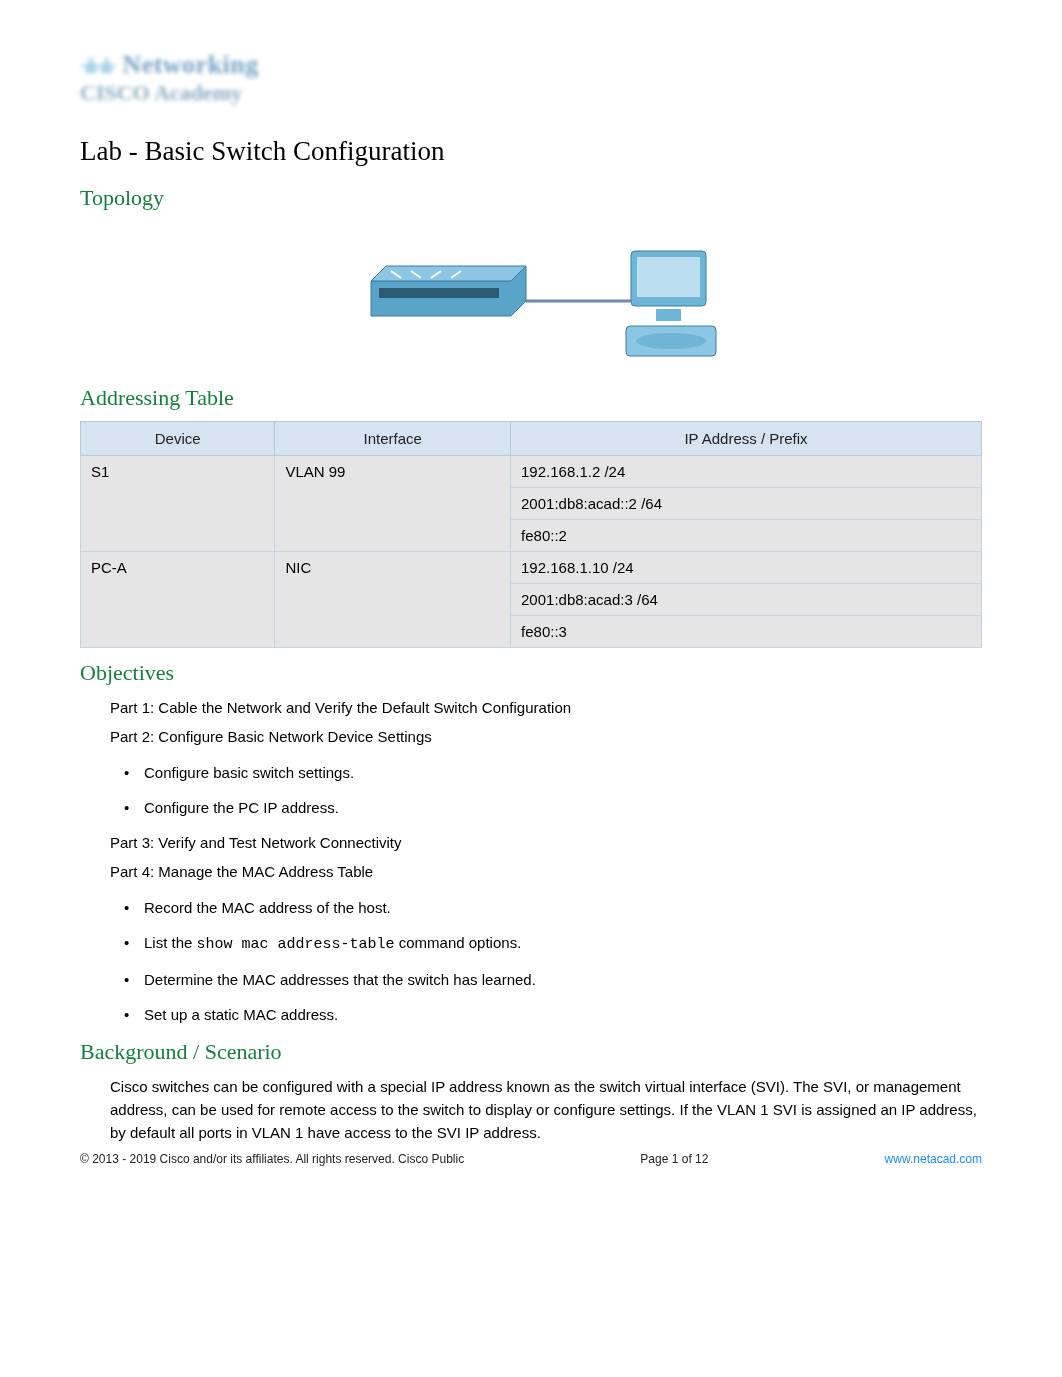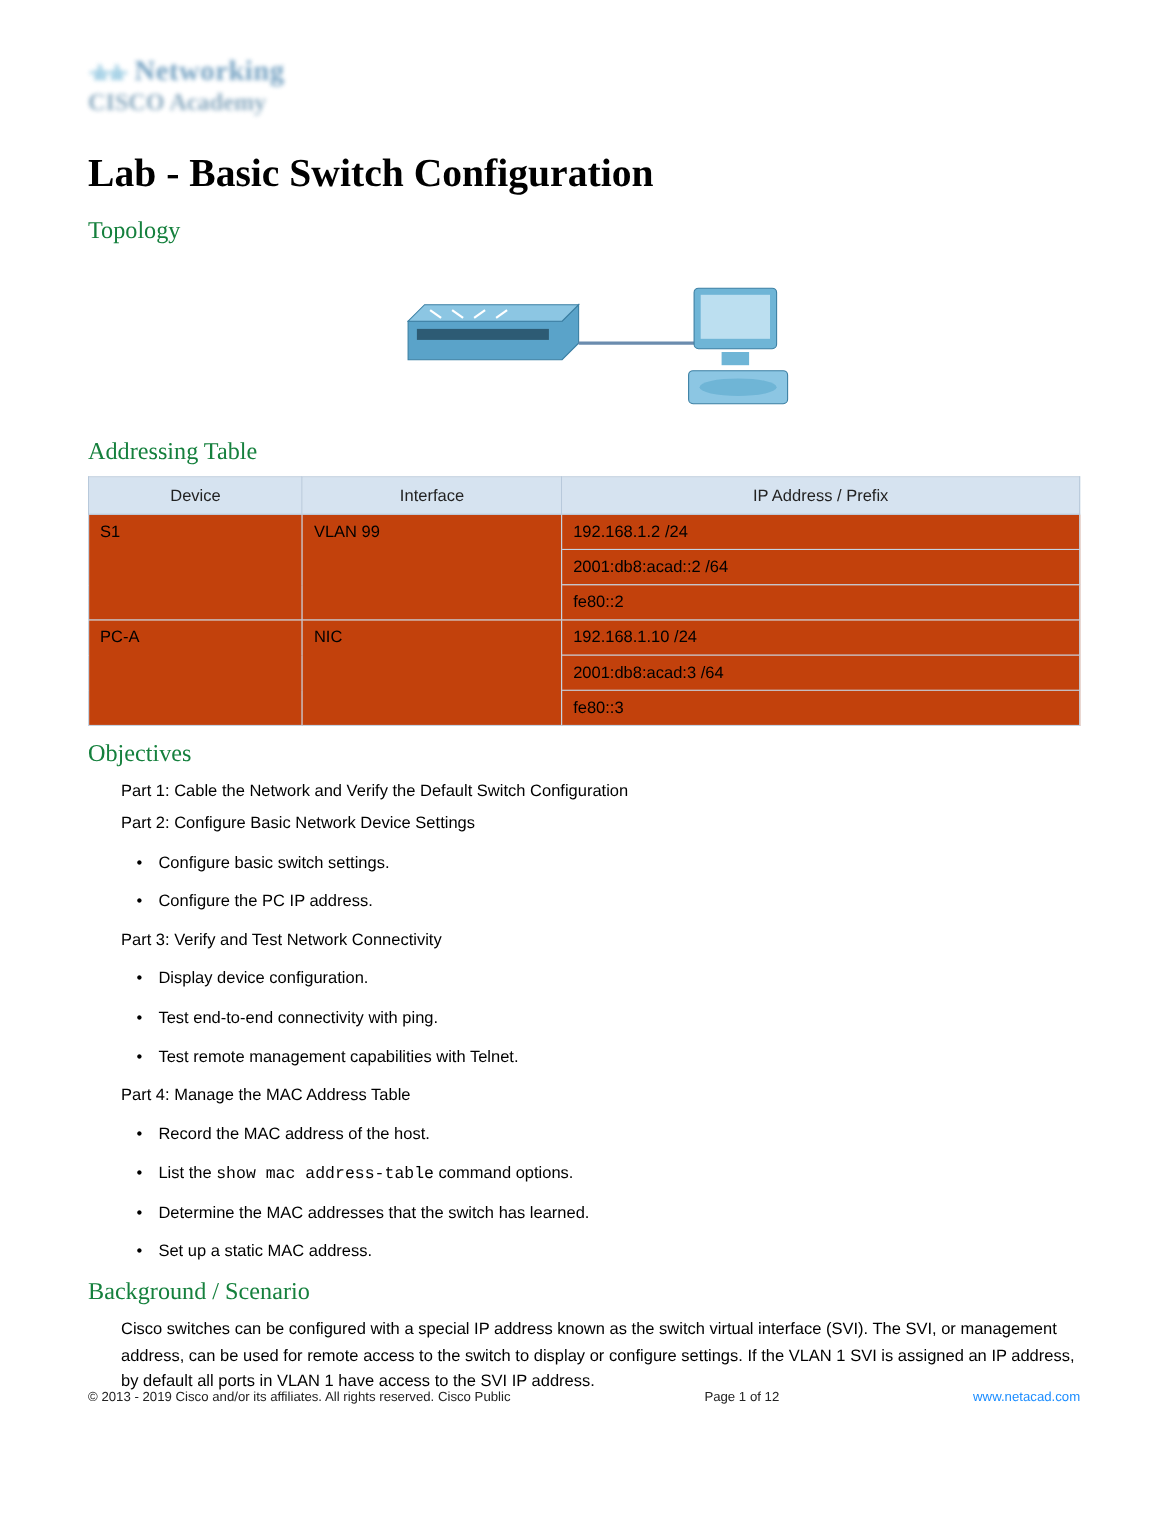--- a/index.html
+++ b/index.html
@@ -27,22 +27,22 @@
       color: #6db4d6;
       font-size: 20px;
       letter-spacing: -2px;
     }
     .logo-bottom {
       font-size: 22px;
       font-weight: bold;
       color: #5e8aa8;
     }
     h1.title {
-      font-size: 36px;
-      font-weight: bold;
+      font-size: 27px;
+      font-weight: normal;
       margin-bottom: 18px;
       color: #000;
     }
     h2.section {
       font-size: 22px;
       font-weight: normal;
       margin-top: 12px;
       margin-bottom: 10px;
       color: #15803d;
     }
@@ -65,21 +65,21 @@
       background: #d6e3f0;
       border: 1px solid #b8c9db;
       padding: 8px 10px;
       font-weight: normal;
       text-align: center;
       color: #222;
     }
     table.addr td {
       border: 1px solid #c5d3e2;
       padding: 7px 10px;
-      background: #c2410c;
+      background: #e5e5e5;
       vertical-align: top;
     }
     table.addr tr.subrow td {
       border-top: 1px solid #e8eef5;
     }
     .obj-body, .bg-body {
       padding-left: 30px;
       font-family: Arial, sans-serif;
       font-size: 15px;
       line-height: 1.55;
@@ -103,21 +103,21 @@
       content: "•";
       position: absolute;
       left: 0;
       top: 0;
     }
     .mono {
       font-family: 'Courier New', monospace;
     }
     .footer {
       position: absolute;
-      bottom: 20px;
+      bottom: 8px;
       left: 80px;
       right: 80px;
       font-family: Arial, sans-serif;
       font-size: 12px;
       color: #222;
       display: flex;
       justify-content: space-between;
     }
     .footer a {
       color: #1a8cff;
@@ -207,25 +207,20 @@
 <div class="obj-body">
   <div class="obj-part">Part 1: Cable the Network and Verify the Default Switch Configuration</div>
 
   <div class="obj-part">Part 2: Configure Basic Network Device Settings</div>
   <ul class="obj-list">
     <li>Configure basic switch settings.</li>
     <li>Configure the PC IP address.</li>
   </ul>
 
   <div class="obj-part">Part 3: Verify and Test Network Connectivity</div>
-  <ul class="obj-list">
-    <li>Display device configuration.</li>
-    <li>Test end-to-end connectivity with ping.</li>
-    <li>Test remote management capabilities with Telnet.</li>
-  </ul>
 
   <div class="obj-part">Part 4: Manage the MAC Address Table</div>
   <ul class="obj-list">
     <li>Record the MAC address of the host.</li>
     <li>
       <span>List the </span><span class="mono">show mac address-table</span><span> command options.</span>
     </li>
     <li>Determine the MAC addresses that the switch has learned.</li>
     <li>Set up a static MAC address.</li>
   </ul>

